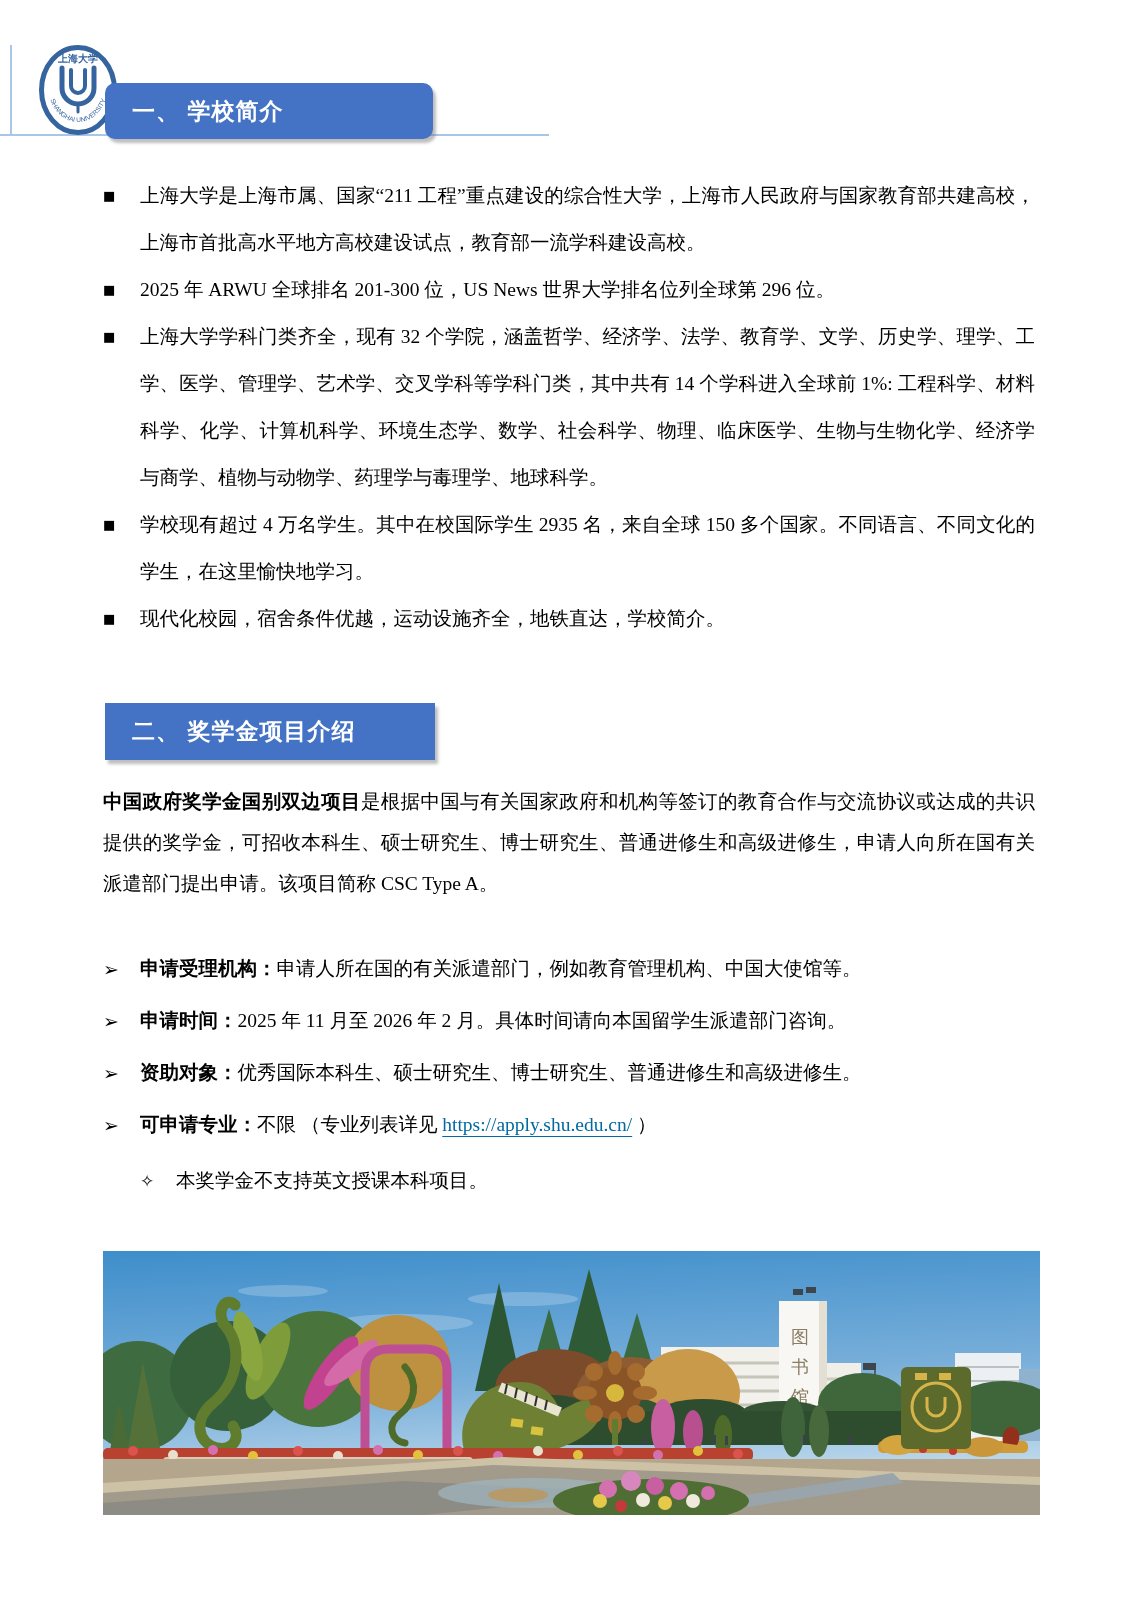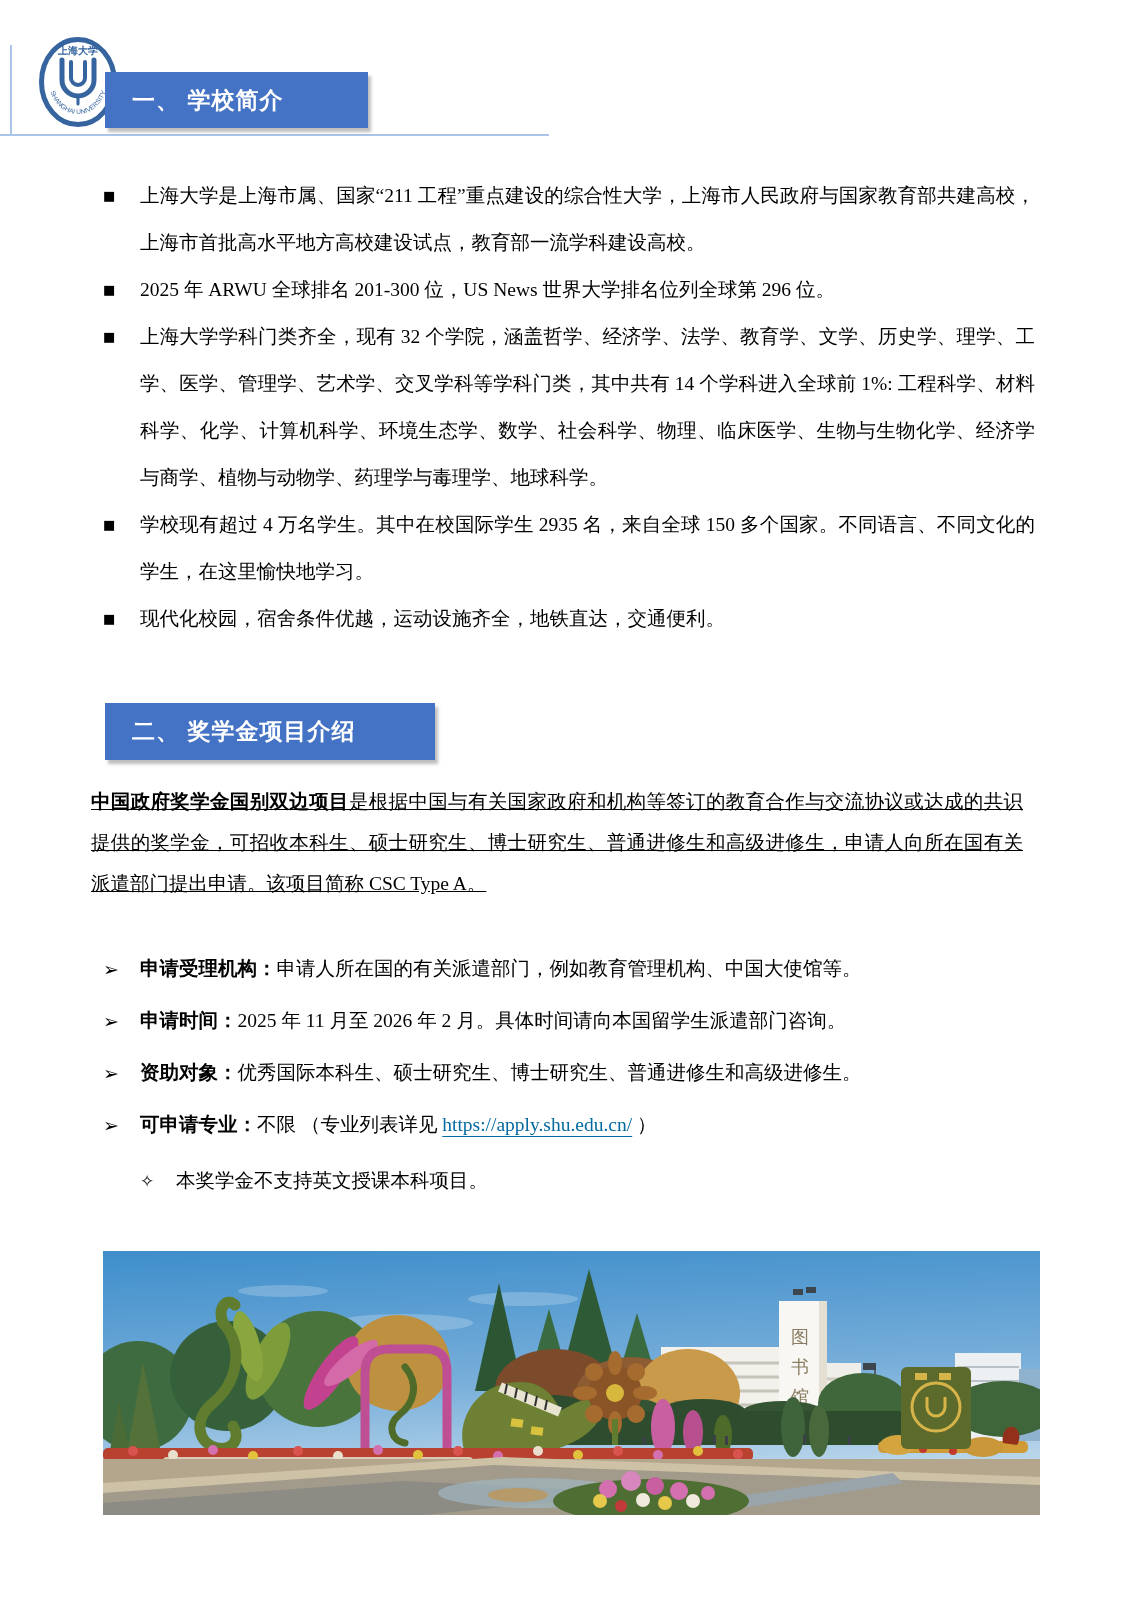--- a/index.html
+++ b/index.html
@@ -8,41 +8,41 @@
     width:1131px;height:1600px;
     background:#ffffff;
     font-family:"Liberation Serif","DejaVu Serif",serif;
     color:#000;
     overflow:hidden;
   }
   
   .vrule{position:absolute;left:10px;top:45px;width:2px;height:90px;background:#a9c6e8;}
   .hrule{position:absolute;left:0;top:134px;width:549px;height:2px;background:#a9c6e8;}
   
-  .logo{position:absolute;left:38px;top:36px;width:80px;height:92px;text-align:right;}
+  .logo{position:absolute;left:38px;top:44px;width:80px;height:92px;text-align:right;}
   
   .banner{
     position:absolute;left:105px;height:56px;
     background:#4472C4;color:#ffffff;
     font-family:"Liberation Sans","DejaVu Sans",sans-serif;
     font-weight:bold;font-size:23px;line-height:56px;
     padding-left:27px;box-sizing:border-box;
     box-shadow:3px 4px 3px rgba(110,110,110,0.45);
     letter-spacing:1px;white-space:nowrap;
   }
-  .banner1{top:72px;width:263px;}
+  .banner1{top:83px;width:328px;border-radius:10px;}
   .banner2{top:703px;width:330px;height:57px;line-height:57px;}
   
   .bullets{position:absolute;left:103px;top:172px;width:932px;margin:0;padding:0;list-style:none;}
   .bullets li{display:flex;align-items:flex-start;}
   .bullets .sq{flex:0 0 37px;font-size:13px;line-height:47px;font-family:"DejaVu Sans",sans-serif;}
   .bullets p{flex:1;margin:0;font-size:19.5px;line-height:47px;text-align:justify;}
   
-  .intro{position:absolute;left:91px;top:781px;width:932px;margin:0;
-         font-size:19.5px;line-height:41px;text-align:justify;text-decoration:underline;}
+  .intro{position:absolute;left:103px;top:781px;width:932px;margin:0;
+         font-size:19.5px;line-height:41px;text-align:justify;}
   .intro b{font-weight:bold;}
   
   .arrows{position:absolute;left:103px;top:948px;width:932px;}
   .arrow-item{display:flex;align-items:flex-start;margin-bottom:10px;}
   .arrow-item .ar{flex:0 0 37px;font-size:19px;line-height:42px;font-family:"DejaVu Sans",sans-serif;}
   .arrow-item p{flex:1;margin:0;font-size:19.5px;line-height:42px;}
   .arrow-item b{font-weight:bold;margin-top:16px;}
   .u{text-underline-offset:5px;}
   .link{text-decoration:underline;text-underline-offset:5px;color:#0369a1;cursor:pointer;}
   
@@ -94,21 +94,21 @@
     <li>
       <span class="sq">■</span>
       <p>上海大学学科门类齐全，现有 32 个学院，涵盖哲学、经济学、法学、教育学、文学、历史学、理学、工学、医学、管理学、艺术学、交叉学科等学科门类，其中共有 14 个学科进入全球前 1%: 工程科学、材料科学、化学、计算机科学、环境生态学、数学、社会科学、物理、临床医学、生物与生物化学、经济学与商学、植物与动物学、药理学与毒理学、地球科学。</p>
     </li>
     <li>
       <span class="sq">■</span>
       <p>学校现有超过 4 万名学生。其中在校国际学生 2935 名，来自全球 150 多个国家。不同语言、不同文化的学生，在这里愉快地学习。</p>
     </li>
     <li>
       <span class="sq">■</span>
-      <p>现代化校园，宿舍条件优越，运动设施齐全，地铁直达，交通便利。</p>
+      <p>现代化校园，宿舍条件优越，运动设施齐全，地铁直达，学校简介。</p>
     </li>
   </ul>
 
   <div class="banner banner2">
     <span>二、 奖学金项目介绍</span>
   </div>
 
   <p class="intro"><b>中国政府奖学金国别双边项目</b><span>是根据中国与有关国家政府和机构等签订的教育合作与交流协议或达成的共识提供的奖学金，可招收本科生、硕士研究生、博士研究生、普通进修生和高级进修生，申请人向所在国有关派遣部门提出申请。该项目简称 CSC Type A。</span></p>
 
   <div class="arrows">

